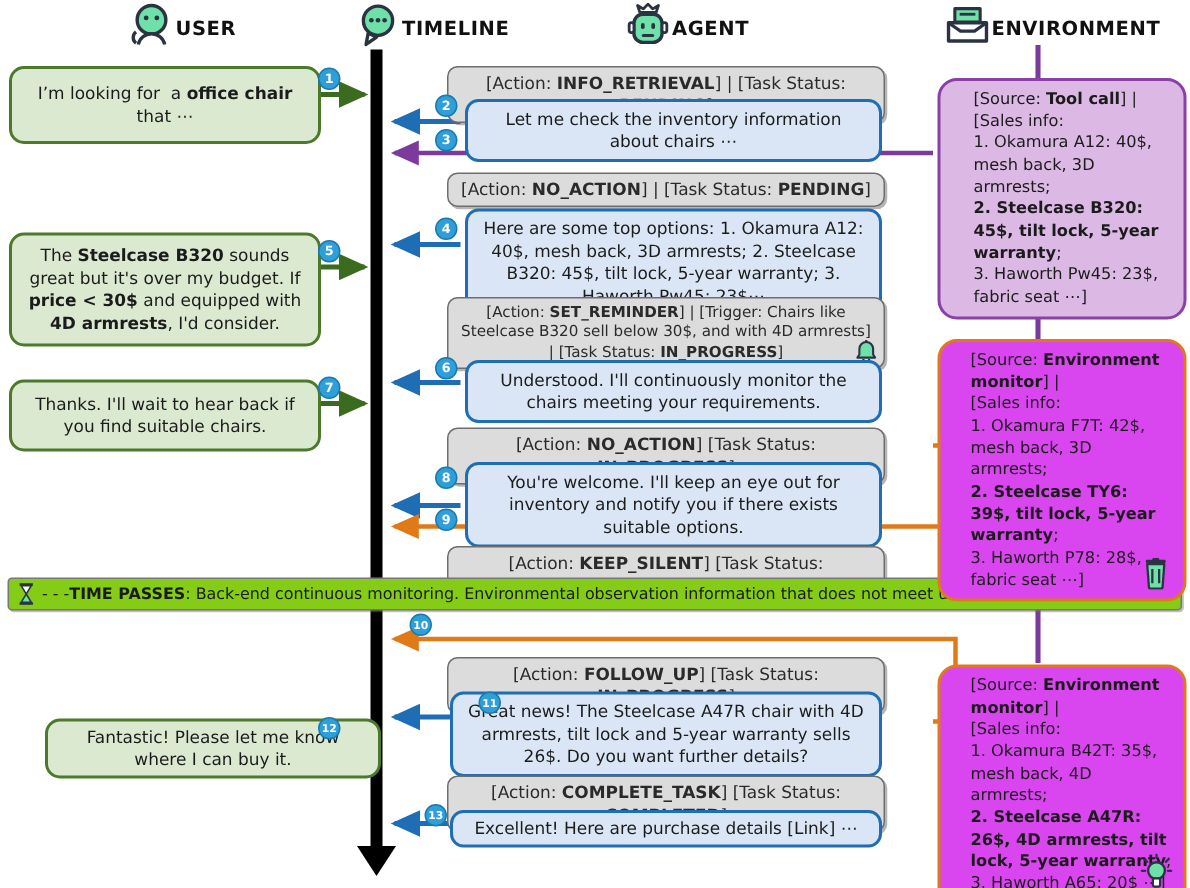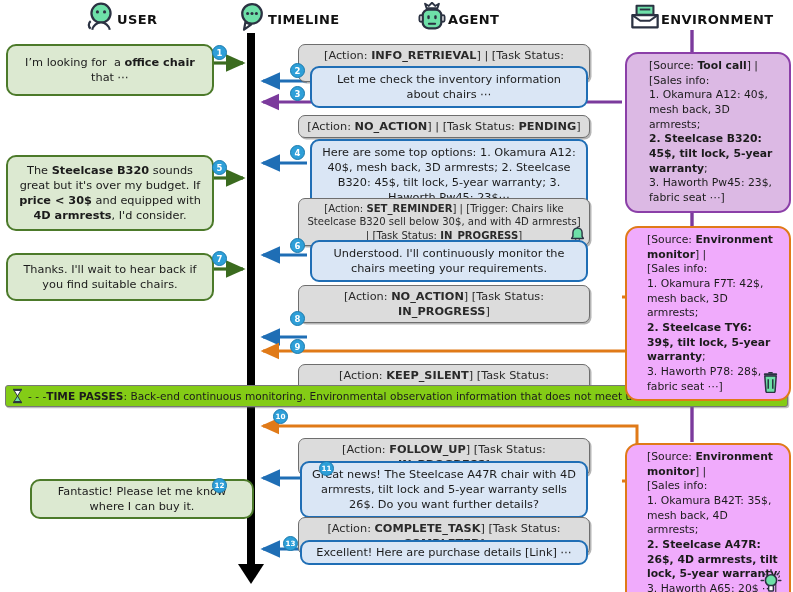--- a/index.html
+++ b/index.html
@@ -51,21 +51,21 @@
     background:#dcdcdc; border:1.6px solid #6e6e6e;
     border-radius:7px; color:#2a2a2a;
     box-shadow:1.5px 1.5px 0 rgba(90,90,90,.45);
   }
   .env-bubble {
     text-align:left;
     line-height:1.36;
     padding:5px 7px;
   }
   .env-purple { background:#dcb9e4; border:2.2px solid #8b3fa8; border-radius:13px;padding-left:22px; }
-  .env-orange { background:#f0abfc; border:2.2px solid #e07a18; border-radius:13px;padding-left:20px; }
+  .env-orange { background:#d946ef; border:2.2px solid #e07a18; border-radius:13px;padding-left:20px; }
 
   .timepass {
     position:absolute;
     background:#84cc16; border:1.4px solid #777;
     border-radius:3px;
     font-size:10.6px; color:#1b1b1b;
     display:flex; align-items:center; gap:4px;
     padding:1px 5px;
     box-shadow:1.2px 1.2px 0 rgba(110,110,110,.45);
     white-space:nowrap;
@@ -251,20 +251,23 @@
 
   <div class="bubble agent-bubble" style="left:310px; top:240px; width:278px; padding:4px 8px;">
     <span>Understood. I'll continuously monitor the chairs meeting your requirements.</span>
   </div>
   <div class="step" style="left:290px; top:238px;">6</div>
 
   <div class="bubble action-bubble" style="left:298px; top:285px; width:292px; padding:3px 6px;">
     <span>[Action: <b>NO_ACTION</b>] [Task Status: <b>IN_PROGRESS</b>]</span>
   </div>
 
+  <div class="bubble agent-bubble" style="left:310px; top:308px; width:278px; padding:4px 8px;">
+    <span>You're welcome. I'll keep an eye out for inventory and notify you if there exists suitable options.</span>
+  </div>
   <div class="step" style="left:290px; top:311px;">8</div>
   <div class="step" style="left:290px; top:339px;">9</div>
 
   <div class="bubble action-bubble" style="left:298px; top:364px; width:292px; padding:3px 6px;">
     <span>[Action: <b>KEEP_SILENT</b>] [Task Status: <b>IN_PROGRESS</b>]</span>
   </div>
 
   <div class="timepass" style="left:5px; top:385px; width:783px; height:22px;">
     <span style="flex:0 0 auto;">
       <svg class="icon-svg" width="13" height="16" viewBox="0 0 14 18">

